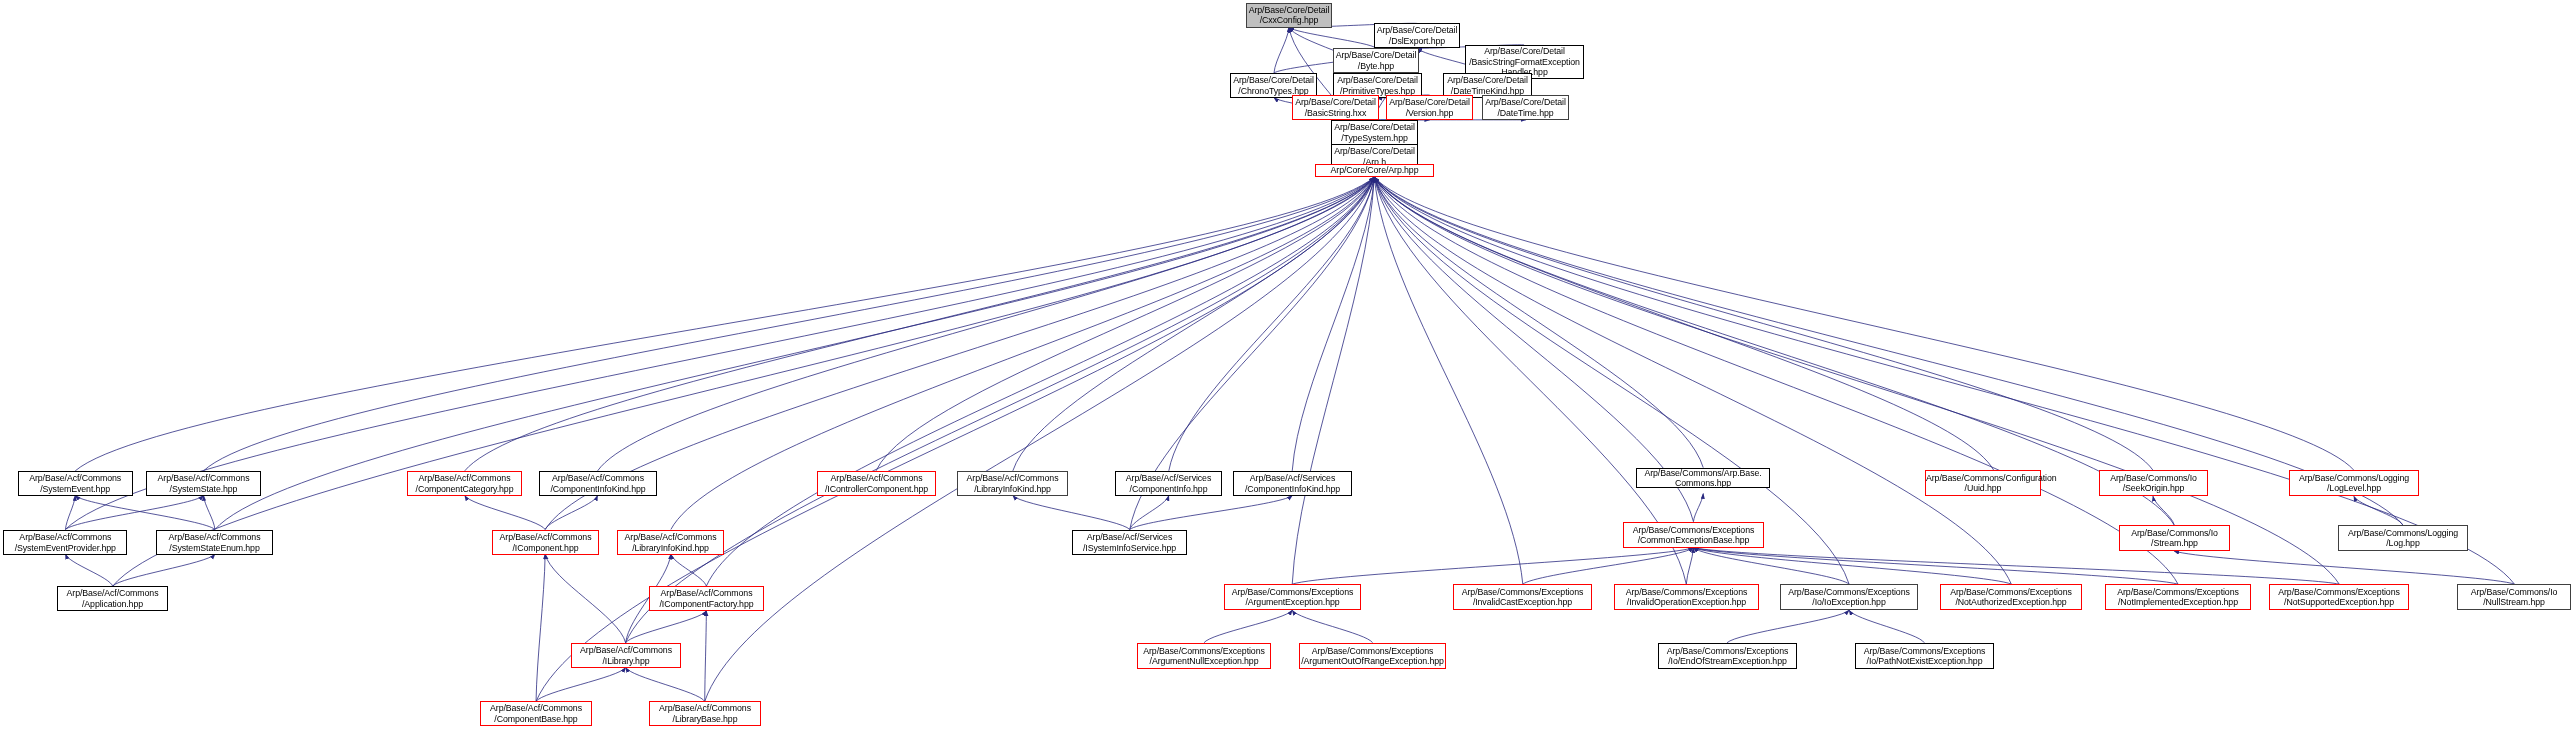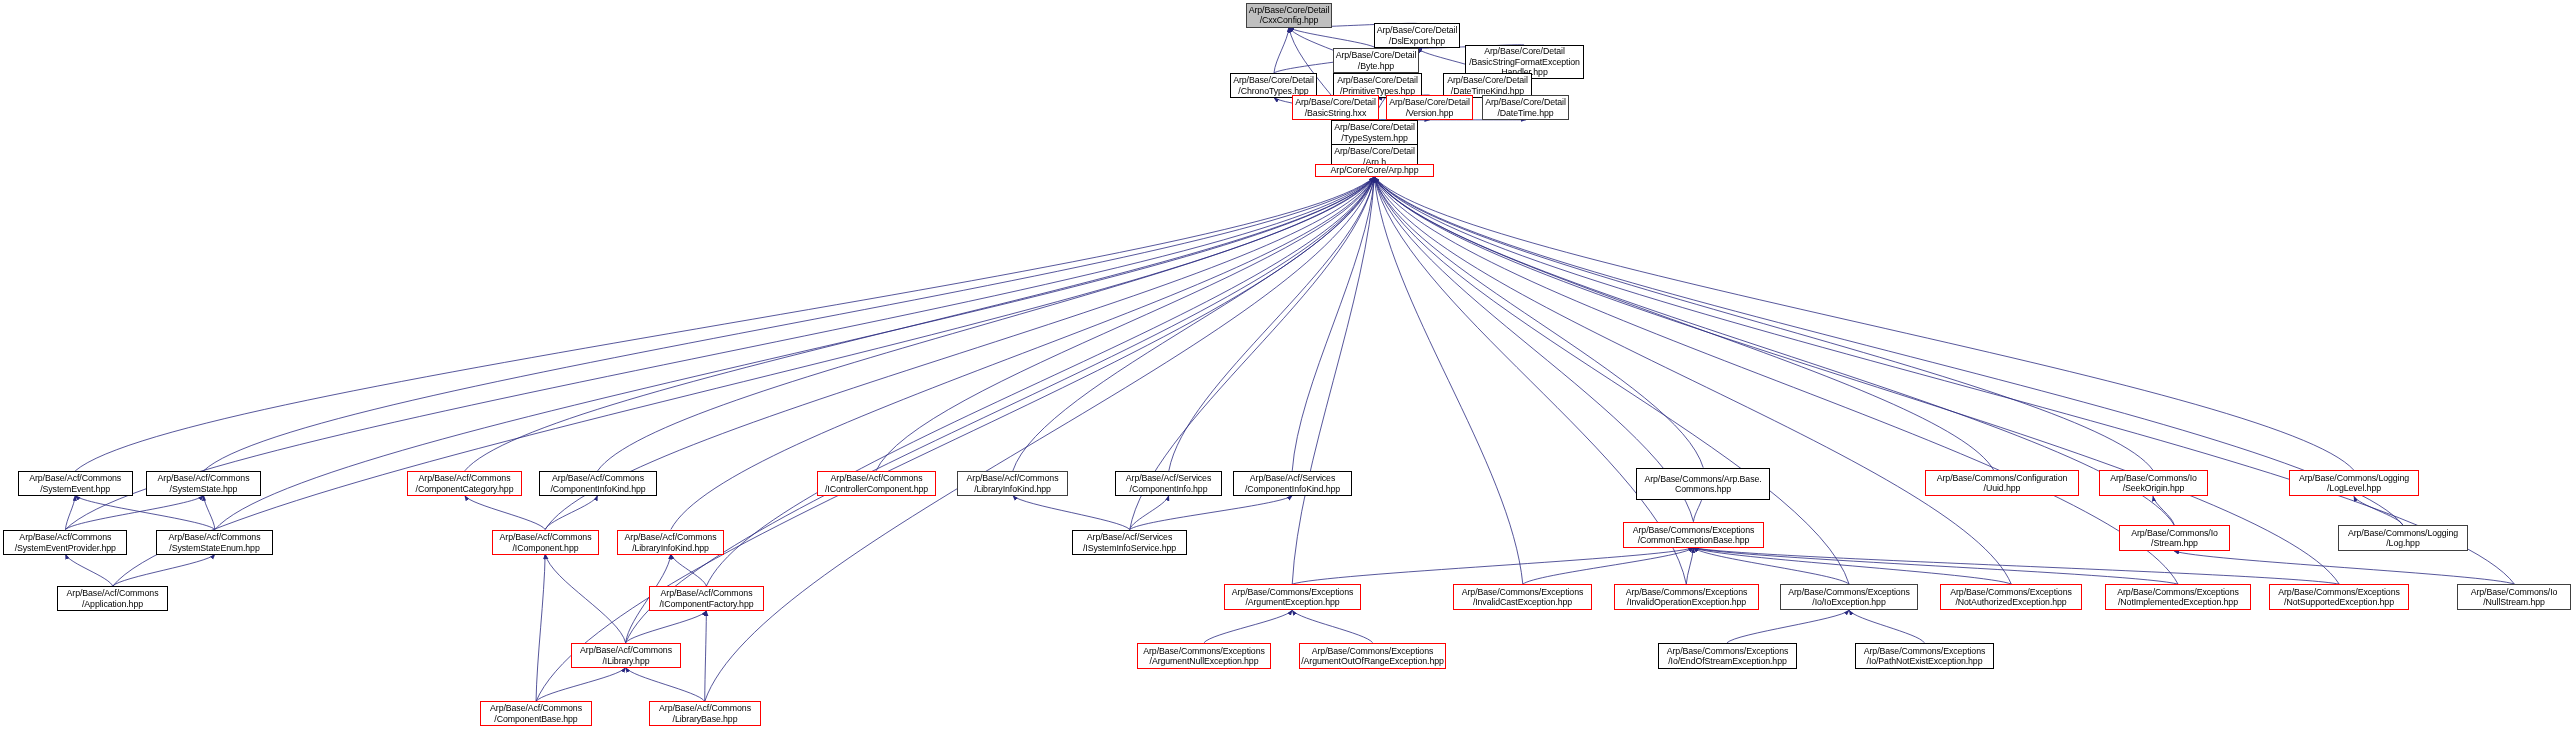--- a/index.html
+++ b/index.html
@@ -186,23 +186,23 @@
       <div class="node" style="left: 539px; top: 471px; width: 118px; height: 25px;"><span class="node-label">Arp/Base/Acf/Commons
 /ComponentInfoKind.hpp</span></div>
       <div class="node red" style="left: 817px; top: 471px; width: 119px; height: 25px;"><span class="node-label">Arp/Base/Acf/Commons
 /IControllerComponent.hpp</span></div>
       <div class="node gray" style="left: 957px; top: 471px; width: 111px; height: 25px;"><span class="node-label">Arp/Base/Acf/Commons
 /LibraryInfoKind.hpp</span></div>
       <div class="node" style="left: 1115px; top: 471px; width: 107px; height: 25px;"><span class="node-label">Arp/Base/Acf/Services
 /ComponentInfo.hpp</span></div>
       <div class="node" style="left: 1233px; top: 471px; width: 119px; height: 25px;"><span class="node-label">Arp/Base/Acf/Services
 /ComponentInfoKind.hpp</span></div>
-      <div class="node" style="left: 1636px; top: 468px; width: 134px; height: 32px;"><span class="node-label">Arp/Base/Commons/Arp.Base.
+      <div class="node" style="left: 1636px; top: 468px; width: 134px; height: 20px;"><span class="node-label">Arp/Base/Commons/Arp.Base.
 Commons.hpp</span></div>
-      <div class="node red" style="left: 1925px; top: 470px; width: 154px; height: 26px;"><span class="node-label">Arp/Base/Commons/Configuration
+      <div class="node red" style="left: 1925px; top: 470px; width: 116px; height: 26px;"><span class="node-label">Arp/Base/Commons/Configuration
 /Uuid.hpp</span></div>
       <div class="node red" style="left: 2099px; top: 470px; width: 109px; height: 26px;"><span class="node-label">Arp/Base/Commons/Io
 /SeekOrigin.hpp</span></div>
       <div class="node red" style="left: 2289px; top: 470px; width: 130px; height: 26px;"><span class="node-label">Arp/Base/Commons/Logging
 /LogLevel.hpp</span></div>
       <div class="node" style="left: 3.3px; top: 530px; width: 124px; height: 25px;"><span class="node-label">Arp/Base/Acf/Commons
 /SystemEventProvider.hpp</span></div>
       <div class="node" style="left: 156px; top: 530px; width: 117px; height: 25px;"><span class="node-label">Arp/Base/Acf/Commons
 /SystemStateEnum.hpp</span></div>
       <div class="node red" style="left: 492px; top: 530px; width: 107px; height: 25px;"><span class="node-label">Arp/Base/Acf/Commons

